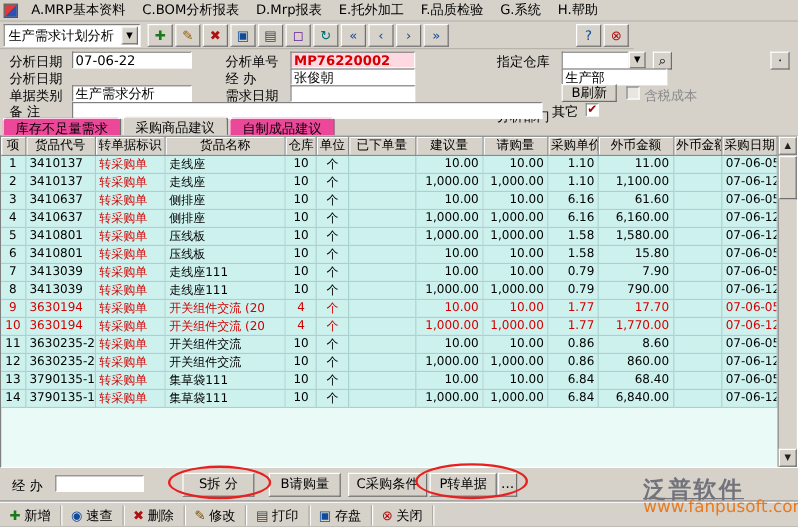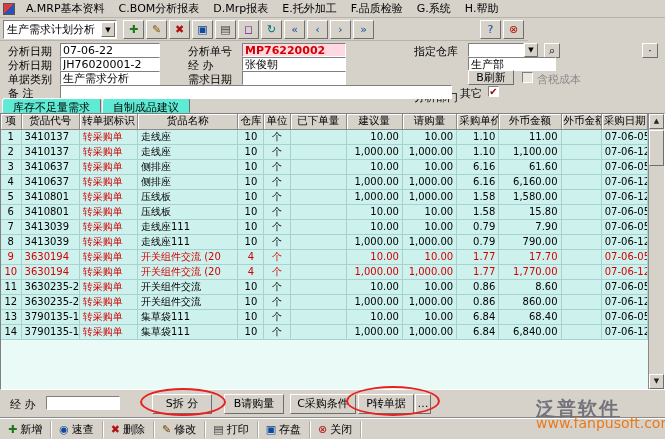--- a/index.html
+++ b/index.html
@@ -37,21 +37,21 @@
     background:#d6d2ca; font-size:7px; text-align:center; line-height:12px; }
   .smallbtn { position:absolute; height:15px; border:1px solid; border-color:#fff #6e6e6e #6e6e6e #fff;
     background:#d6d2ca; font-size:11px; text-align:center; line-height:13px; cursor:default; }
   .chk { position:absolute; width:11px; height:11px; background:#fff; border:1px solid;
     border-color:#808080 #fff #fff #808080; font-size:10px; line-height:10px; text-align:center; color:#a00000; }
   .chk.gray { background:#e8e6e0; color:#999; }
   .graytext { position:absolute; color:#8a8a8a; white-space:nowrap; }
   
   .tabbar { position:absolute; left:2px; top:97px; width:660px; height:16px; display:flex; align-items:flex-end; }
   .tab { height:15px; padding:1px 10px 0 10px; margin-right:1px; white-space:nowrap;
-    border:1px solid; border-color:#fff #6e6e6e transparent #fff; background:#5eead4;
+    border:1px solid; border-color:#fff #6e6e6e transparent #fff; background:#ec4899;
     border-top-left-radius:3px; border-top-right-radius:3px; cursor:default; }
   .tab.active { background:#d6d2ca; height:16px; position:relative; z-index:3; }
   
   .gridwrap { position:absolute; left:0; top:113px; width:665px; height:277px;
     border:1px solid; border-color:#808080 #fff #fff #808080; background:#eafaf7; }
   table.grid { position:absolute; left:0; top:0; width:647px; table-layout:fixed; border-collapse:collapse; }
   table.grid th { background:#d6d2ca; font-weight:normal; font-size:10.5px; height:15px;
     border-right:1px solid #8a8a8a; border-bottom:1px solid #8a8a8a;
     box-shadow:inset 1px 1px 0 #ffffff; overflow:hidden; white-space:nowrap; padding:0 2px; }
   table.grid td { background:#cdf2ee; font-size:10px; height:13px; padding:0 3px;
@@ -158,21 +158,20 @@
     <input class="finput" style="left: 60px; top: 2px; width: 100px;" value="07-06-22">
     <div class="flabel" style="left:188px;top:3px;">分析单号</div>
     <input class="finput pink" style="left: 242px; top: 2px; width: 104px;" value="MP76220002">
     <div class="flabel" style="left:414px;top:3px;">指定仓库</div>
     <input class="finput" style="left: 468px; top: 2px; width: 56px;" value="">
     <div class="combo-arrow" style="left:524px;top:2px;">▼</div>
     <div class="smallbtn" style="left:544px;top:2px;width:16px;">⌕</div>
     <div class="smallbtn" style="left:642px;top:2px;width:16px;">·</div>
 
     <div class="flabel" style="left:8px;top:17px;">分析日期</div>
-    <input class="finput" style="left: 60px; top: 16px; width: 100px;" value="JH76020001-2">
     <div class="flabel" style="left:188px;top:17px;">经  办</div>
     <input class="finput" style="left: 242px; top: 16px; width: 104px;" value="张俊朝">
     <div class="flabel" style="left:414px;top:17px;margin-top:32px;">分析部门</div>
     <input class="finput" style="left: 468px; top: 16px; width: 88px;" value="生产部">
 
     <div class="flabel" style="left:8px;top:31px;">单据类别</div>
     <input class="finput" style="left: 60px; top: 30px; width: 100px;" value="生产需求分析">
     <div class="flabel" style="left:188px;top:31px;">需求日期</div>
     <input class="finput" style="left: 242px; top: 30px; width: 104px;" value="">
     <div class="smallbtn" style="left:468px;top:29px;width:46px;">B刷新</div>
@@ -180,20 +179,21 @@
     <div class="graytext" style="left:537px;top:31px;">含税成本</div>
 
     <div class="flabel" style="left:8px;top:45px;">备  注</div>
     <input class="finput" style="left: 60px; top: 44px; width: 392px;" value="">
     <div class="flabel" style="left:460px;top:45px;">其它</div>
     <div class="chk" style="left:488px;top:45px;">✔</div>
   </div>
 
   <div class="tabbar" id="tabbar">
       <div class="tab">库存不足量需求</div>
+      <div class="tab active">采购商品建议</div>
       <div class="tab">自制成品建议</div>
     </div>
 
   <div class="gridwrap">
     <table class="grid" id="grid-table">
         <colgroup>
           <col style="width: 20px;">
           <col style="width: 58px;">
           <col style="width: 58px;">
           <col style="width: 100px;">

